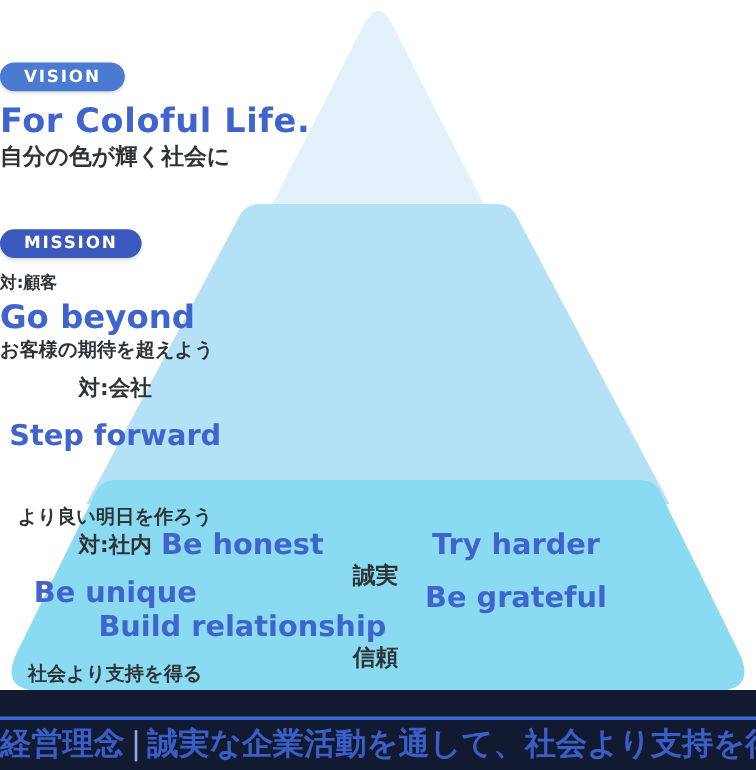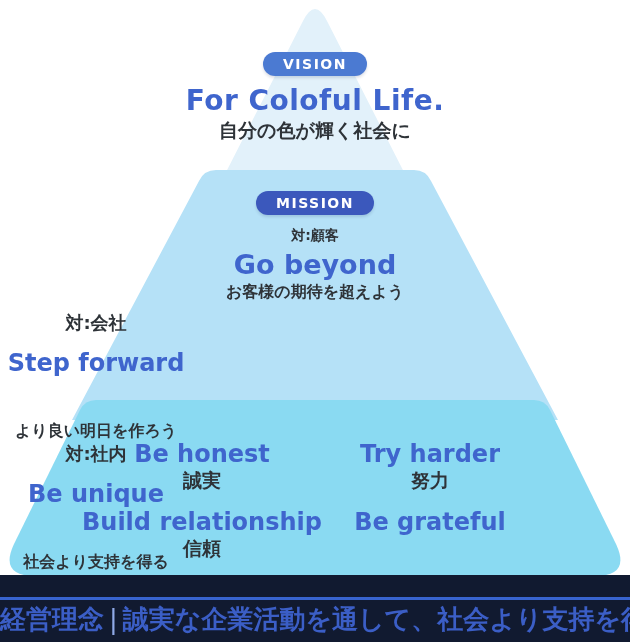--- a/index.html
+++ b/index.html
@@ -14,21 +14,21 @@
     --footer-line:#3864cf;
     --footer-text:#3b5ec6;
     --footer-sep:#8fa9e6;
   }
   html,body{margin:0;padding:0;}
   .stage{
     position:relative;width:630px;height:642px;background:#ffffff;overflow:hidden;
     font-family:"DejaVu Sans","Liberation Sans",sans-serif;
   }
   .pyramid-bg{position:absolute;left:0;top:0;width:630px;height:642px;}
-  .row{position:absolute;left:0;width:100%;text-align:center;}
+  .row{position:absolute;left:0;width:100%;}
   .badge{
     display:inline-block;padding:4px 20px;border-radius:999px;color:#fff;
     font-size:14px;font-weight:bold;letter-spacing:1.5px;
     box-shadow:0 2px 3px rgba(20,40,90,.15);
   }
   .badge.vision{background:var(--vision-badge);}
   .badge.deep{background:var(--deep-badge);}
   .en-title{color:var(--accent-blue);font-weight:bold;}
   .jp-text{color:var(--ink);font-weight:bold;}
 
@@ -45,21 +45,21 @@
   .mcol .target{font-size:18px;}
   .mcol .title{font-size:24px;margin:14px 0 4px 0;}
   .mcol .subtitle{font-size:16px;margin-top:44px;}
 
   .value-badge-row{top:412px;}
   .value-col{position:absolute;top:441px;text-align:center;}
   .value-col.left{left:72px;width:260px;}
   .value-col.right{left:300px;width:260px;}
   .vitem{margin-bottom:17px;}
   .vitem .title{font-size:24px;line-height:27px;}
-  .vitem .subtitle{font-size:19px;line-height:24px;}
+  .vitem .subtitle{font-size:19px;line-height:24px;text-align:right;}
 
   .footer{position:absolute;left:0;bottom:0;width:100%;height:67px;background:var(--footer-bg);overflow:hidden;}
   .footer-line{position:absolute;top:22px;left:0;width:100%;height:3px;background:var(--footer-line);}
   .footer-text{
     position:absolute;top:27px;left:0;width:100%;text-align:center;
     font-size:26px;font-weight:bold;color:var(--footer-text);white-space:nowrap;
   }
   .footer-sep{color:var(--footer-sep);font-weight:normal;padding:0 5px;}
 </style>
 </head>
@@ -105,21 +105,20 @@
       <div class="subtitle jp-text">誠実</div>
     </div>
     <div class="vitem">
       <div class="title en-title">Build relationship</div>
       <div class="subtitle jp-text">信頼</div>
     </div>
   </div>
   <div class="value-col right">
     <div class="vitem">
       <div class="title en-title">Try harder</div>
-      <div class="subtitle jp-text">努力</div>
     </div>
     <div class="vitem">
       <div class="title en-title">Be grateful</div>
     </div>
   </div>
 
   <div class="footer">
     <div class="footer-line"></div>
     <div class="footer-text">
       <span>経営理念</span><span class="footer-sep">|</span><span>誠実な企業活動を通して、社会より支持を得る</span>

